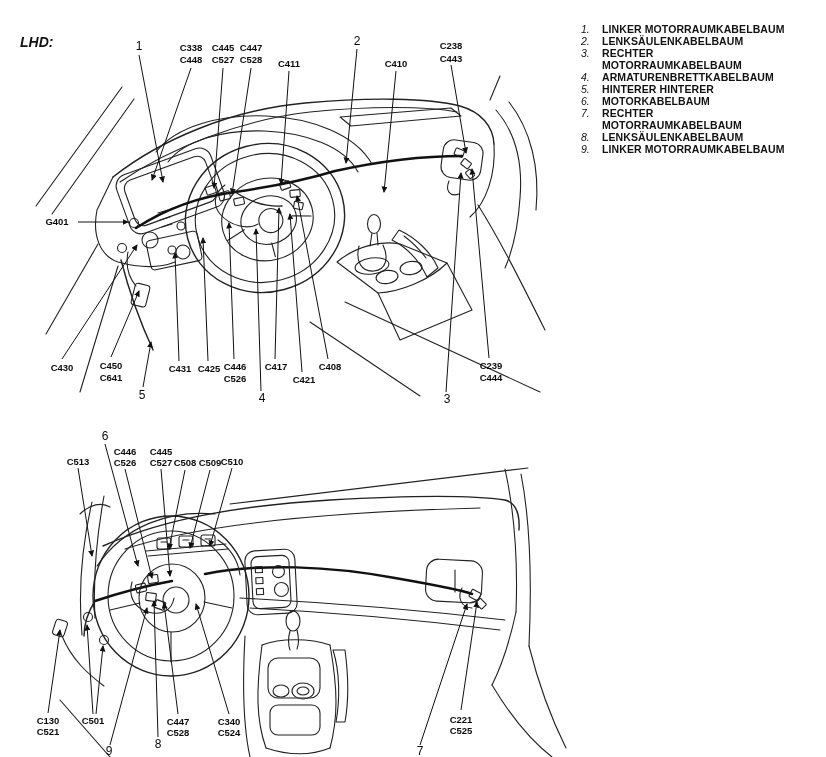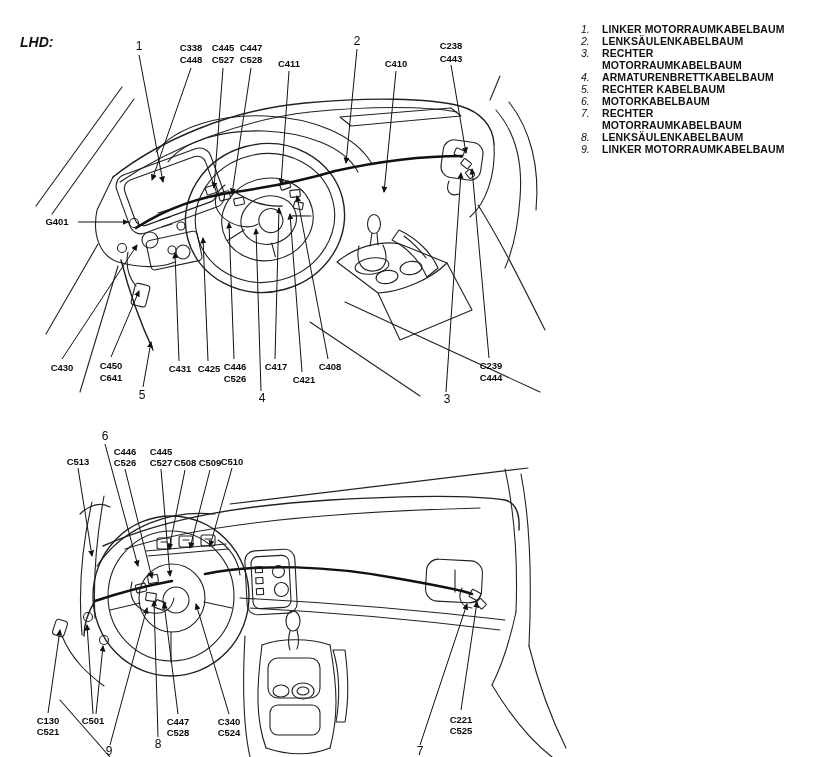--- a/index.html
+++ b/index.html
@@ -320,21 +320,21 @@
     <div class="legrow">
       <span class="legnum"></span>
       <span class="legtxt">MOTORRAUMKABELBAUM</span>
     </div>
     <div class="legrow">
       <span class="legnum">4.</span>
       <span class="legtxt">ARMATURENBRETTKABELBAUM</span>
     </div>
     <div class="legrow">
       <span class="legnum">5.</span>
-      <span class="legtxt">RECHTER KABELBAUM</span>
+      <span class="legtxt">HINTERER HINTERER</span>
     </div>
     <div class="legrow">
       <span class="legnum">6.</span>
       <span class="legtxt">MOTORKABELBAUM</span>
     </div>
     <div class="legrow">
       <span class="legnum">7.</span>
       <span class="legtxt">RECHTER</span>
     </div>
     <div class="legrow">

